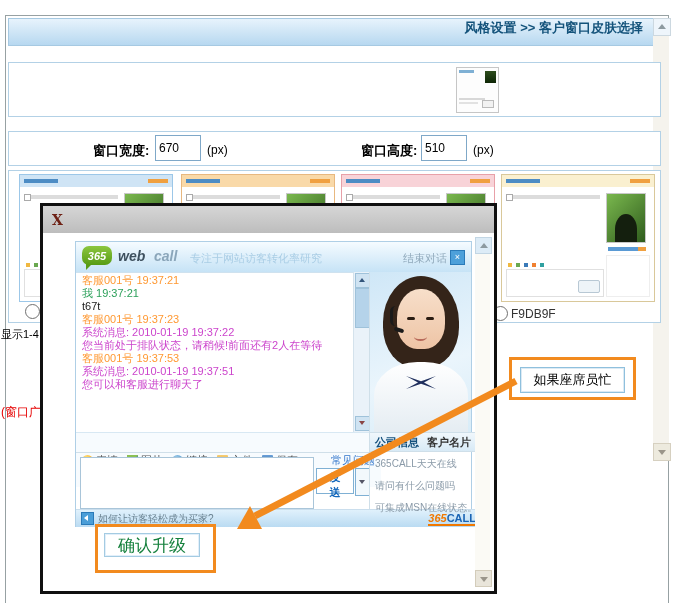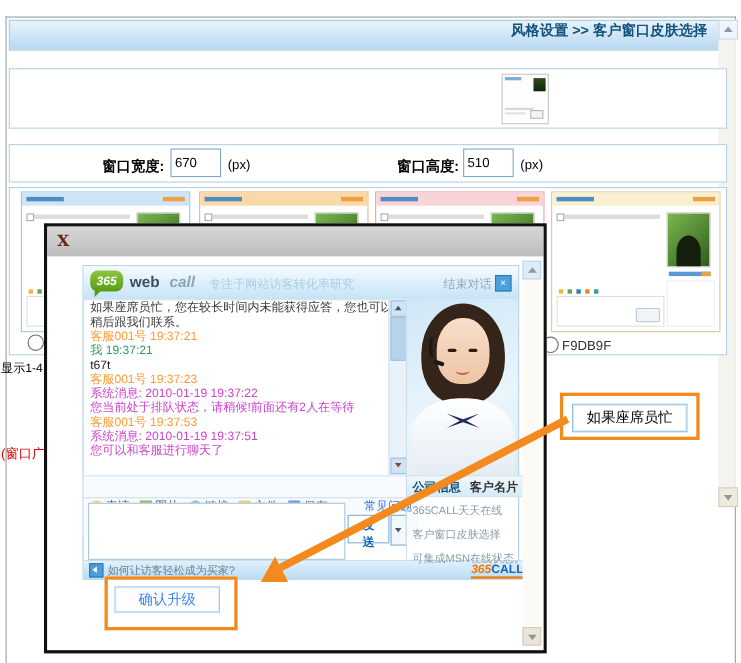--- a/index.html
+++ b/index.html
@@ -91,21 +91,21 @@
 
   
   .chat{position:absolute;left:32px;top:8px;width:395px;height:284px;border:1px solid #afcfe6;background:#fff;}
   .chat-head{position:absolute;left:0;top:0;right:0;height:30px;
       background:linear-gradient(#f5fbff,#c6e3f6);border-bottom:1px solid #cfe2ef;}
   .logo-bubble{position:absolute;left:6px;top:4px;width:30px;height:19px;border-radius:7px;
       background:linear-gradient(#8cc63f,#589c14);color:#fff;font-weight:bold;font-style:italic;
       font-size:11px;display:flex;align-items:center;justify-content:center;}
   .logo-tail{position:absolute;left:10px;top:22px;width:0;height:0;
       border-left:6px solid #589c14;border-bottom:6px solid transparent;}
-  .logo-web{position:absolute;left:42px;top:6px;font-size:14px;font-weight:bold;color:#3e505e;}
+  .logo-web{position:absolute;left:42px;top:6px;font-size:14px;font-weight:bold;font-style:italic;color:#3e505e;}
   .logo-call{position:absolute;left:78px;top:6px;font-size:14px;font-weight:bold;font-style:italic;color:#8ba6ba;}
   .tagline{position:absolute;left:114px;top:9px;font-size:11px;color:#a9cde5;}
   .end-chat{position:absolute;right:24px;top:9px;font-size:11px;color:#90a9bb;}
   .end-x{position:absolute;right:6px;top:8px;width:13px;height:13px;background:#4da0da;border:1px solid #2a7ab8;
       color:#fff;font-size:9px;line-height:12px;text-align:center;}
 
   .chat-msgs{position:absolute;left:0;top:30px;width:277px;height:160px;padding:2px 4px 0 6px;
       font-size:11px;line-height:13px;overflow:hidden;}
   .m-gray{color:#3c3c3c;}
   .m-agent{color:#ff9933;}
@@ -163,21 +163,21 @@
       clip-path:polygon(0 0,40% 50%,0 100%,50% 60%,100% 100%,60% 50%,100% 0,50% 40%);}
   .panel-tabs{position:absolute;left:0;top:160px;width:101px;height:18px;
       background:linear-gradient(#f0f7fc,#d8eaf6);border-top:1px solid #cfdfe9;border-bottom:1px solid #cfdfe9;
       display:flex;align-items:center;gap:8px;padding:0 5px;font-size:11px;font-weight:bold;}
   .ptab1{color:#14507c;cursor:pointer;} .ptab2{color:#333;cursor:pointer;}
   .panel-lines{position:absolute;left:0;top:180px;width:101px;padding:5px 5px 0;font-size:10px;color:#8a9aa8;}
   .panel-lines div{margin-bottom:8px;white-space:nowrap;}
 
   .confirm-box{position:absolute;left:52px;top:291px;width:115px;height:43px;border:3px solid #f28a1e;background:#fff;}
   .confirm-btn{position:absolute;left:6px;top:6px;width:96px;height:24px;background:#fff;
-      border:1px solid #a4cbe2;box-shadow:0 0 0 1px #e2effa inset;font-size:13px;color:#3b82f6;
+      border:1px solid #a4cbe2;box-shadow:0 0 0 1px #e2effa inset;font-size:17px;color:#15803d;
       display:flex;align-items:center;justify-content:center;font-family:inherit;cursor:pointer;}
 
   .arrow-svg{position:absolute;left:0;top:0;width:674px;height:603px;z-index:30;pointer-events:none;}
 </style>
 </head>
 <body>
 
 <div class="abs window"></div>
 
 <div class="abs header-bar">
@@ -340,21 +340,20 @@
         <span class="logo-bubble">365</span>
         <i class="logo-tail"></i>
         <span class="logo-web">web</span>
         <span class="logo-call">call</span>
         <span class="tagline">专注于网站访客转化率研究</span>
         <span class="end-chat">结束对话</span>
         <span class="end-x">×</span>
       </div>
 
       <div class="chat-msgs">
-        <div class="m-gray">如果座席员忙，您在较长时间内未能获得应答，您也可以稍后跟我们联系。</div>
         <div class="m-agent">客服001号 19:37:21</div>
         <div class="m-me">我 19:37:21</div>
         <div class="m-plain">t67t</div>
         <div class="m-agent">客服001号 19:37:23</div>
         <div class="m-sys">系统消息: 2010-01-19 19:37:22</div>
         <div class="m-sys">您当前处于排队状态，请稍候!前面还有2人在等待</div>
         <div class="m-agent">客服001号 19:37:53</div>
         <div class="m-sys">系统消息: 2010-01-19 19:37:51</div>
         <div class="m-sys">您可以和客服进行聊天了</div>
       </div>
@@ -421,21 +420,21 @@
           <i class="ph-shirt"></i>
             <i class="ph-bow"></i>
             <i class="ph-mic"></i>
         </div>
         <div class="panel-tabs">
           <span class="ptab1">公司信息</span>
           <span class="ptab2">客户名片</span>
         </div>
         <div class="panel-lines">
           <div>365CALL天天在线</div>
-          <div>客户窗口皮肤选择</div>
+          <div>请问有什么问题吗</div>
           <div>可集成MSN在线状态。</div>
         </div>
       </div>
     </div>
 
     <div class="modal-scroll">
       <span class="ms-up">
           <i class="chev chev-up" style="border-bottom-color:#8d9aa0"></i>
         </span>
       <span class="ms-down">

